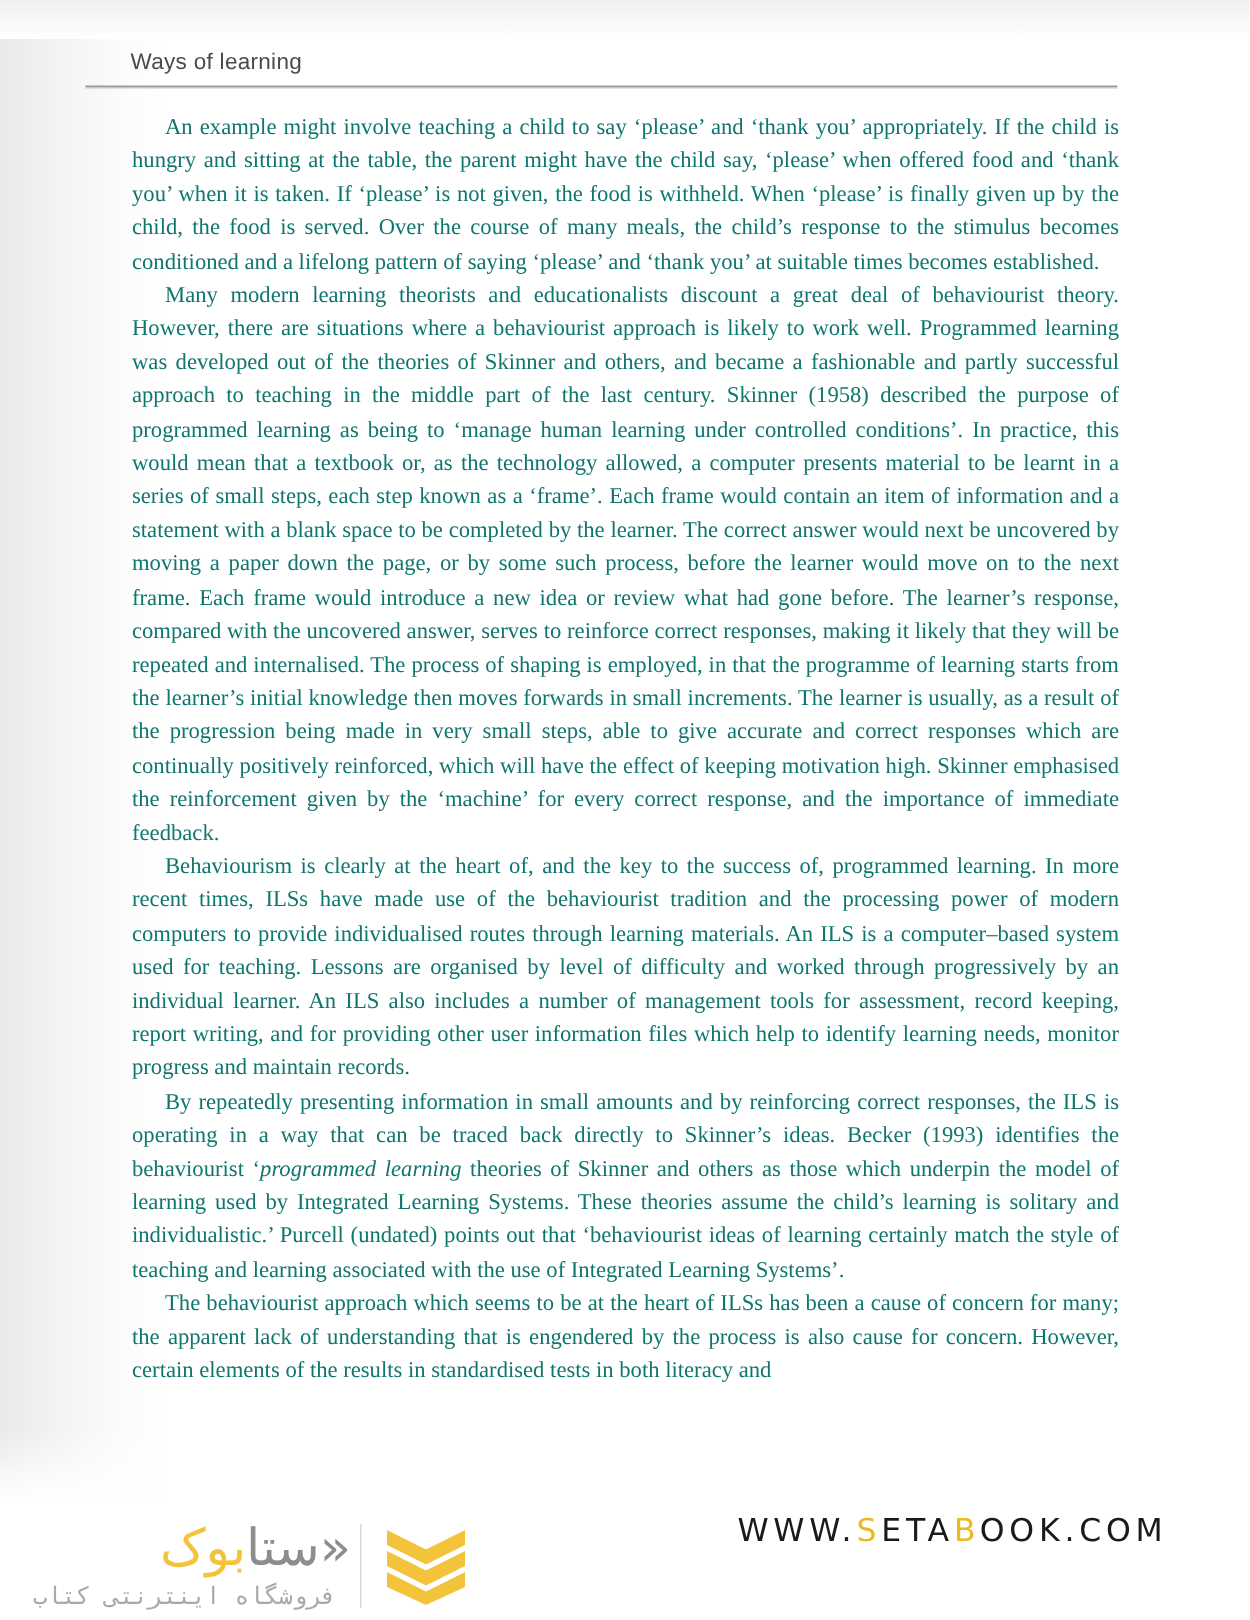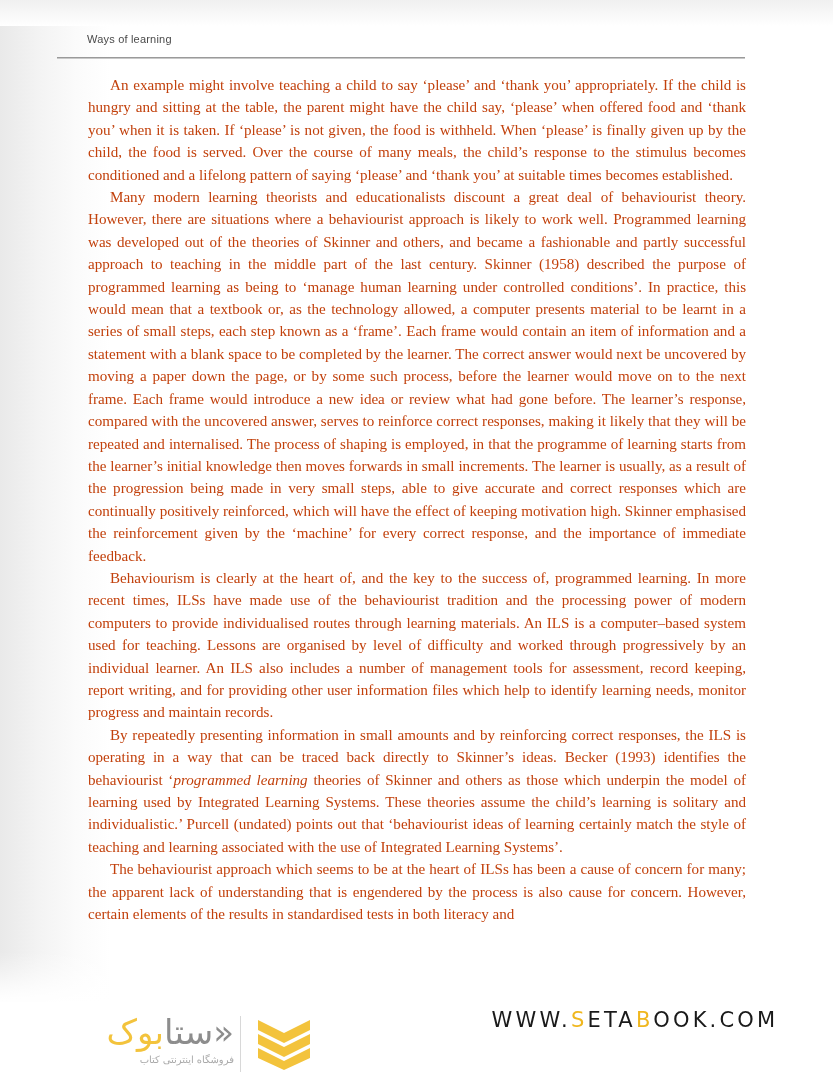--- a/index.html
+++ b/index.html
@@ -43,21 +43,21 @@
 
   
   .header {
     position: absolute;
     left: 57px;
     top: 33px;
     width: 690px;
   }
   .header-title {
     font-family: "Liberation Sans", "DejaVu Sans", sans-serif;
-    font-size: 11px;
+    font-size: 15px;
     color: #4a4a4a;
     letter-spacing: 0.2px;
     margin-left: 30px;
   }
   .header-rule {
     position: absolute;
     left: 57px;
     top: 57px;
     width: 688px;
     height: 2px;
@@ -65,21 +65,21 @@
   }
 
   
   .body-text {
     position: absolute;
     left: 88px;
     top: 74px;
     width: 658px;
     font-size: 15.1px;
     line-height: 22.4px;
-    color: #c2410c;
+    color: #0f766e;
     text-align: justify;
     text-justify: inter-word;
   }
   .body-text p {
     margin: 0;
     text-indent: 22px;
   }
   em {
   }
 
@@ -125,24 +125,24 @@
     color: #8d8d8d;
     direction: rtl;
     white-space: nowrap;
     letter-spacing: 1px;
   }
   .logo-word .gold {
     color: #f3c33c;
   }
   .logo-sub {
     position: absolute;
-    right: 108px;
+    right: 118px;
     top: 44px;
-    font-family: Liberation Sans, sans-serif;
-    font-size: 10px;
+    font-family: Liberation Mono, monospace;
+    font-size: 16px;
     color: #a9a9a9;
     direction: rtl;
     white-space: nowrap;
   }
   .logo-divider {
     position: absolute;
     left: 178px;
     top: 6px;
     width: 1px;
     height: 56px;

